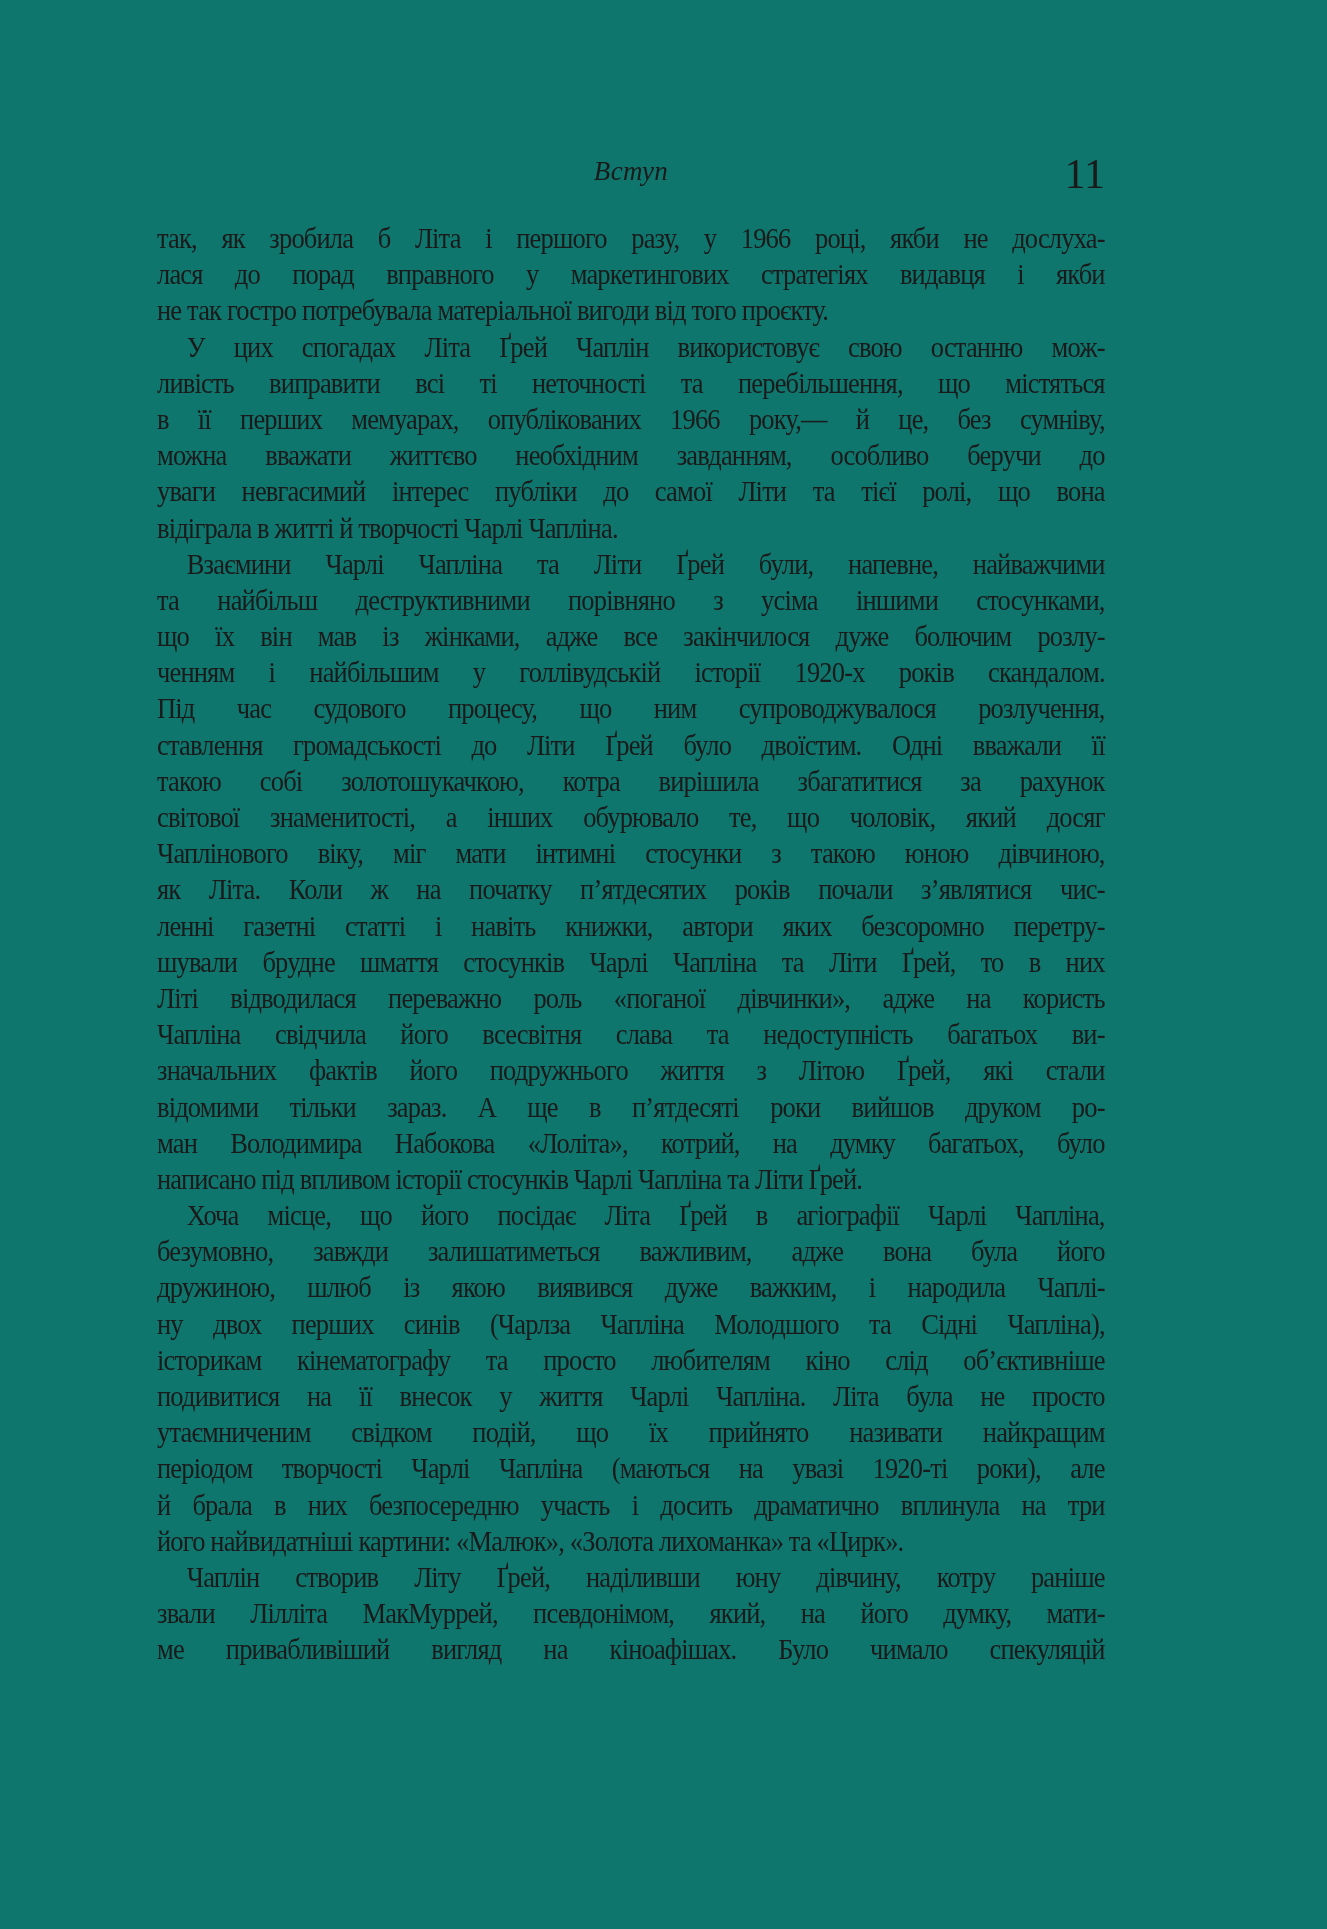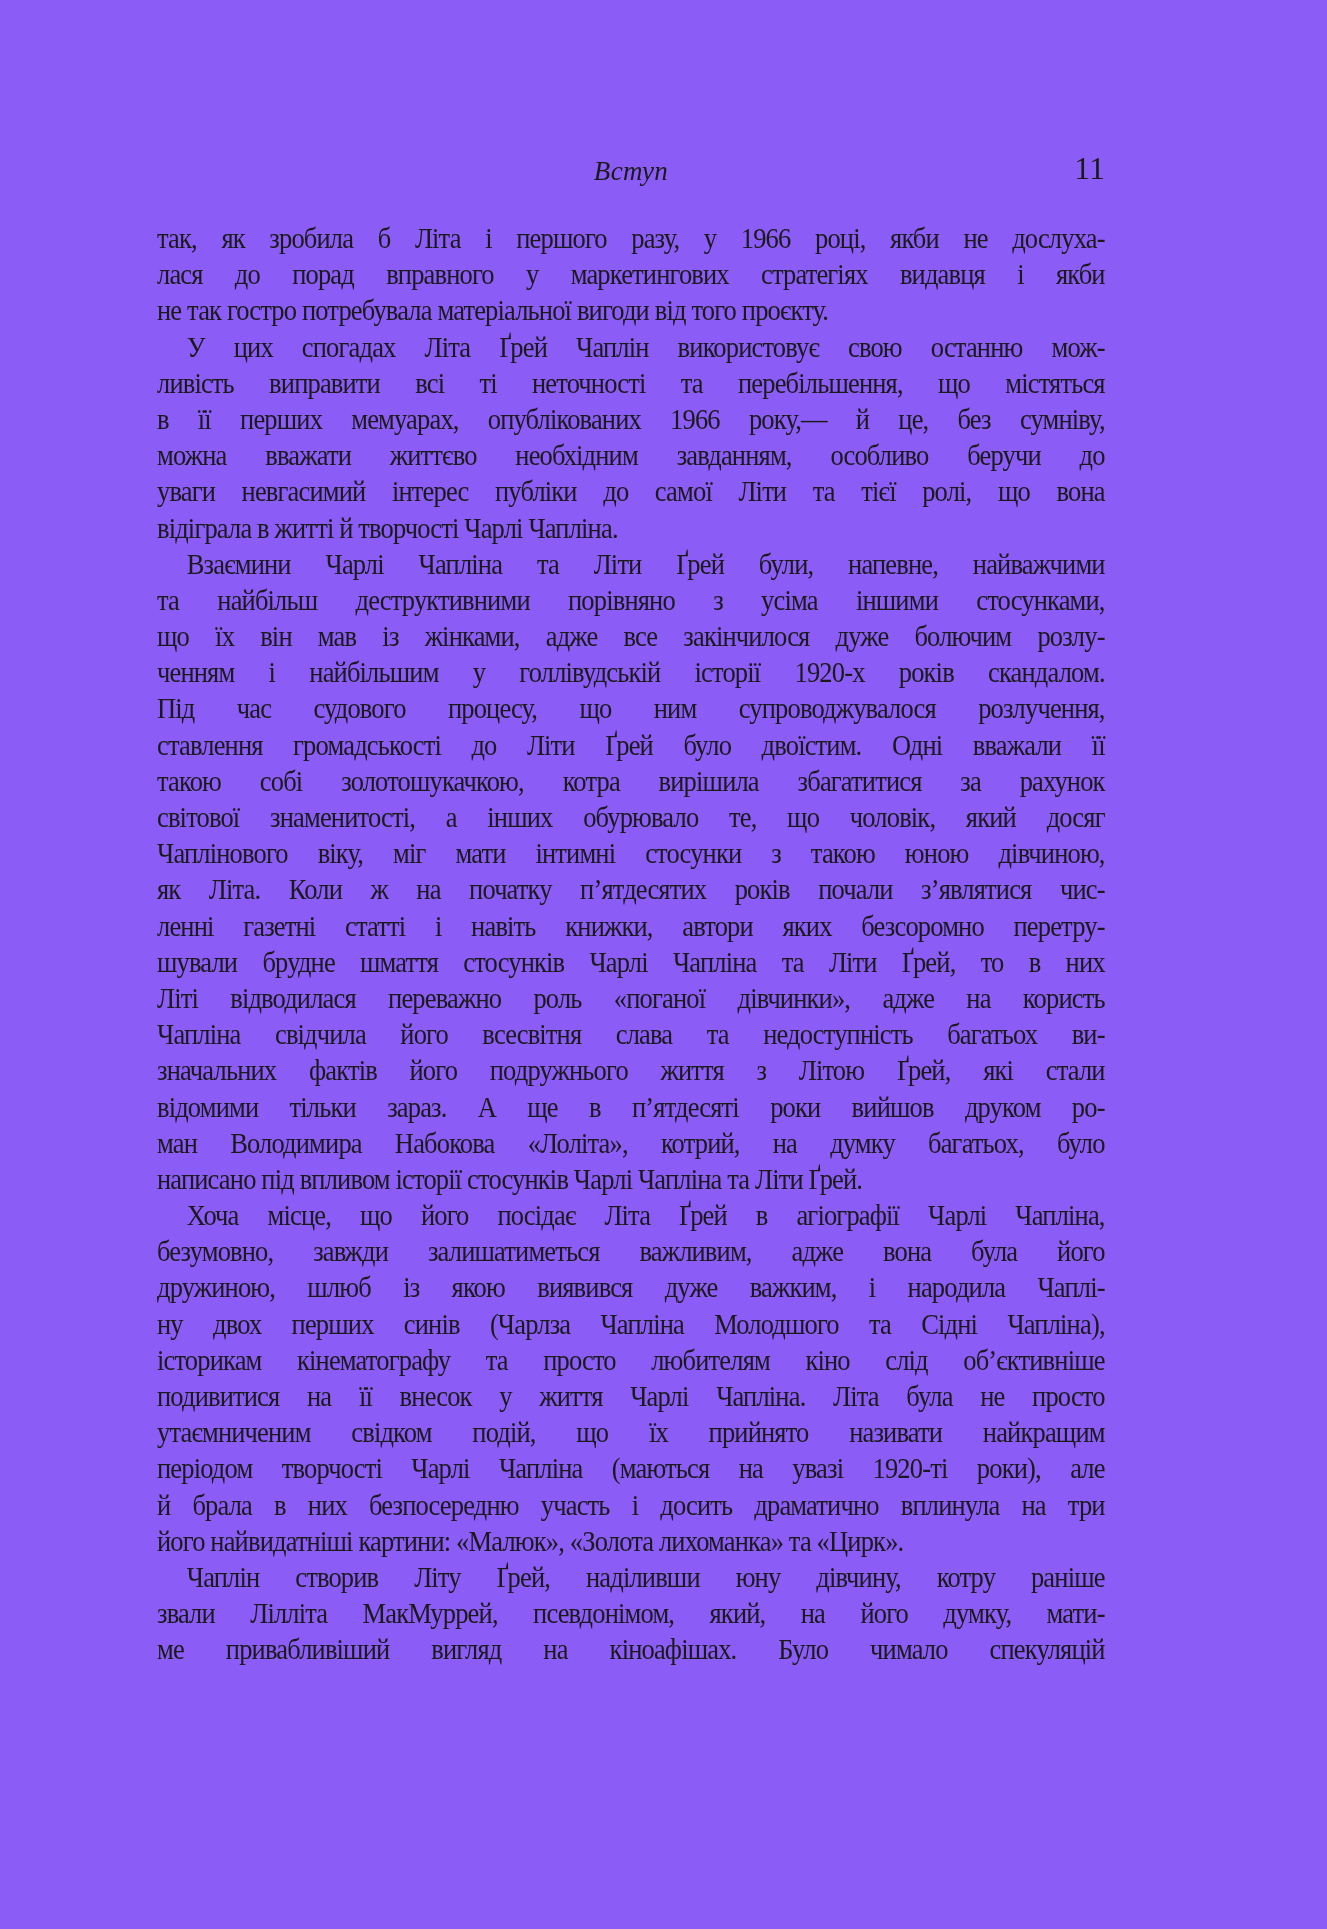--- a/index.html
+++ b/index.html
@@ -1,27 +1,27 @@
 <!DOCTYPE html>
 <html><head>
 <meta charset="utf-8">
 <style>
   html, body { margin: 0; padding: 0; background: #ffffff; }
   body { width: 1327px; height: 1929px; position: relative; overflow: hidden; }
-  .page { position: absolute; left: 0; top: 0; width: 1327px; height: 1929px; background: #8b5cf6; color: #1a1a1a; }
+  .page { position: absolute; left: 0; top: 0; width: 1327px; height: 1929px; background: #0f766e; color: #1a1a1a; }
   .running-head {
     position: absolute; top: 150px; left: 157px; width: 948px; height: 40px;
     font-family: "Liberation Serif", "DejaVu Serif", serif;
   }
   .running-title {
     position: absolute; left: 0; right: 0; text-align: center;
     font-style: italic; font-size: 27px; top: 6px; letter-spacing: 0.3px;
   }
   .page-number {
-    position: absolute; right: 0; top: 0; font-size: 32px;
+    position: absolute; right: 0; top: 0; font-size: 42px;
   }
   .body-text {
     position: absolute; top: 221px; left: 157px; width: 948px;
     font-family: "Liberation Serif", "DejaVu Serif", serif;
     font-size: 28.5px; line-height: 36.2px; letter-spacing: -0.9px;
     transform: scaleX(0.93); transform-origin: left top; width: 1019px;
   }
   .line {
     display: block; height: 36.2px; white-space: nowrap;
     text-align: justify; text-align-last: justify;

